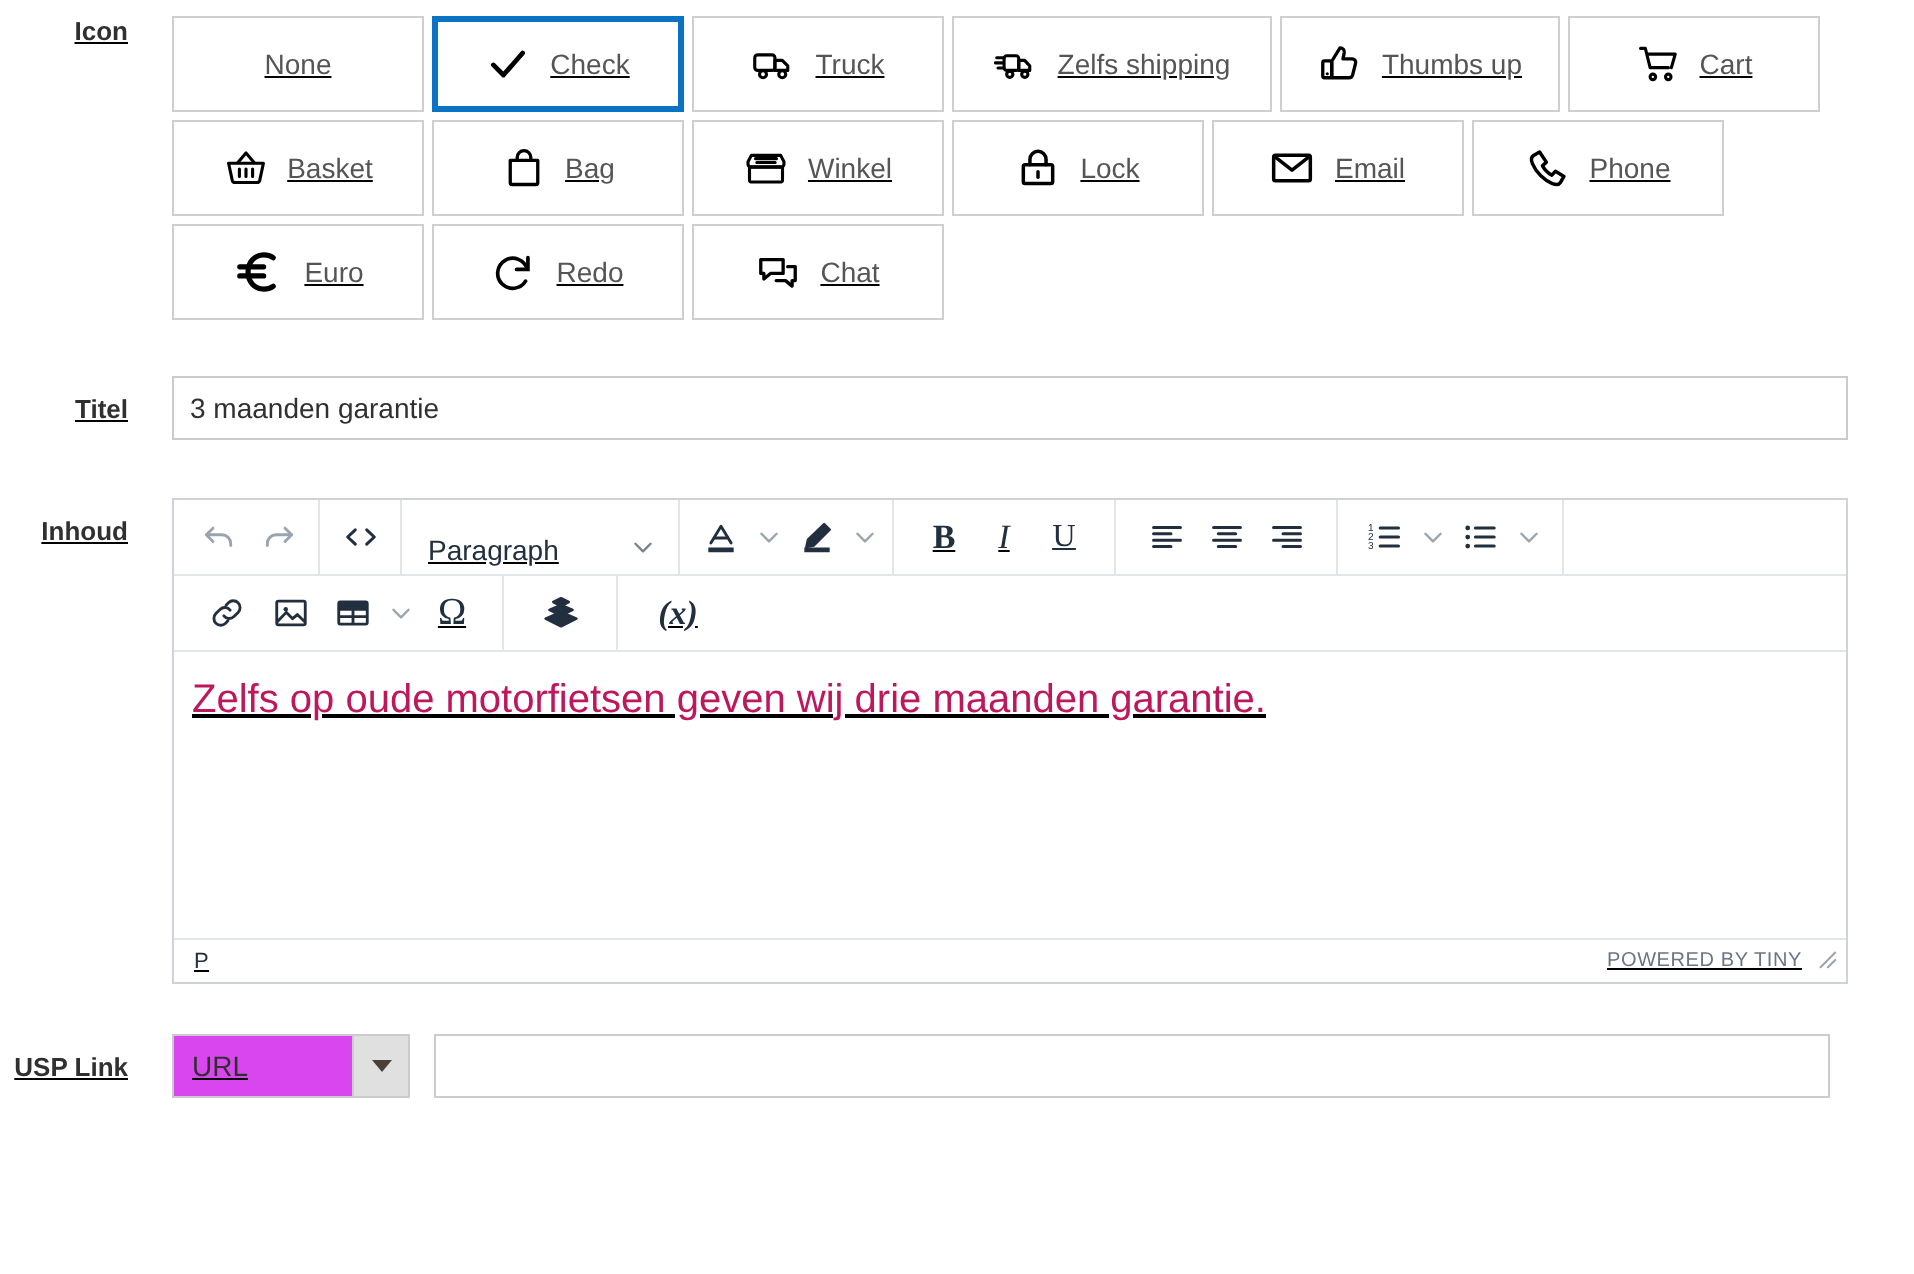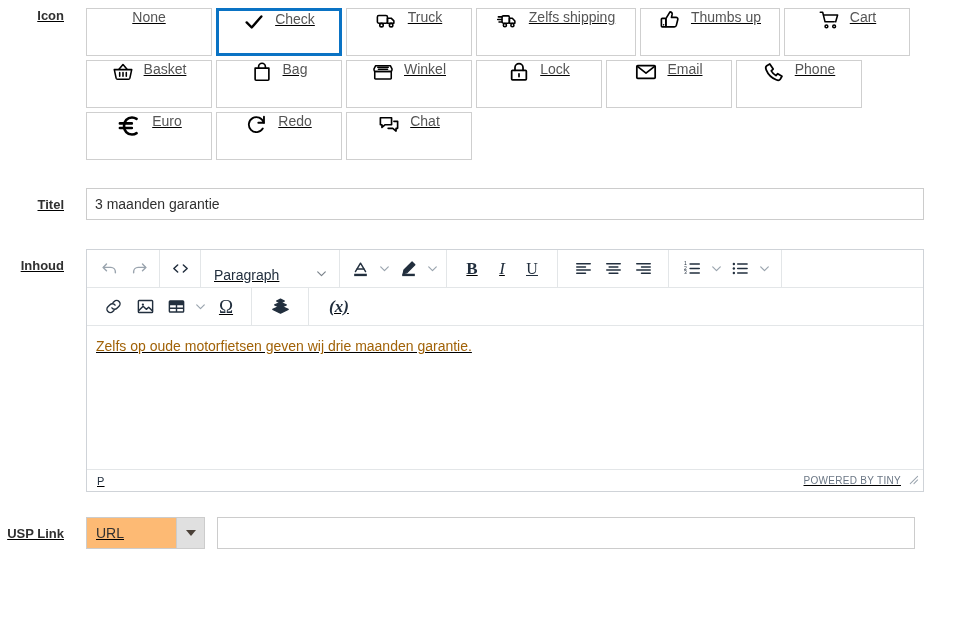--- a/index.html
+++ b/index.html
@@ -32,21 +32,21 @@
     display: flex;
     flex-wrap: wrap;
     width: 846px;
     gap: 4px 4px;
   }
   .icon-btn {
     height: 48px;
     border: 1px solid #cfcfcf;
     background: #ffffff;
     display: flex;
-    align-items: flex-start;
+    align-items: center;
     justify-content: center;
     gap: 10px;
     font-size: 14px;
     color: #555555;
     cursor: pointer;
     padding: 0 12px;
     user-select: none;
   }
   .icon-btn .lbl { white-space: nowrap; font-size: 14px; color: #555; }
   .icon-btn .ico { display: flex; align-items: center; justify-content: center; color: #000; }
@@ -119,22 +119,22 @@
     font-size: 14px;
     color: #222f3e;
     padding: 0 6px 0 8px;
     cursor: pointer;
     margin-top: 12px;
   }
   .tselect .cv { color: #7a828a; }
   .ed-body {
     height: 143px;
     padding: 10px 9px;
-    font-size: 14px;
-    color: #a16207;
+    font-size: 20px;
+    color: #be185d;
     background: #fff;
     line-height: 1.45;
     cursor: text;
   }
   .ed-status {
     height: 22px;
     border-top: 1px solid #e3e6e8;
     display: flex;
     align-items: center;
     justify-content: space-between;
@@ -146,21 +146,21 @@
   .ed-status .tiny { display: flex; align-items: center; gap: 7px; }
   .ed-status .tiny span { letter-spacing: .3px; font-size: 10px; color: #6a7684; }
 
   
   .usp-line { display: flex; align-items: center; gap: 12px; }
   .sel-wrap {
     display: flex;
     width: 119px;
     height: 32px;
     border: 1px solid #cccccc;
-    background: #fdba74;
+    background: #d946ef;
   }
   .sel-val {
     flex: 1 1 auto;
     display: flex;
     align-items: center;
     padding-left: 9px;
     font-size: 14px;
     color: #303030;
   }
   .sel-arrow {

